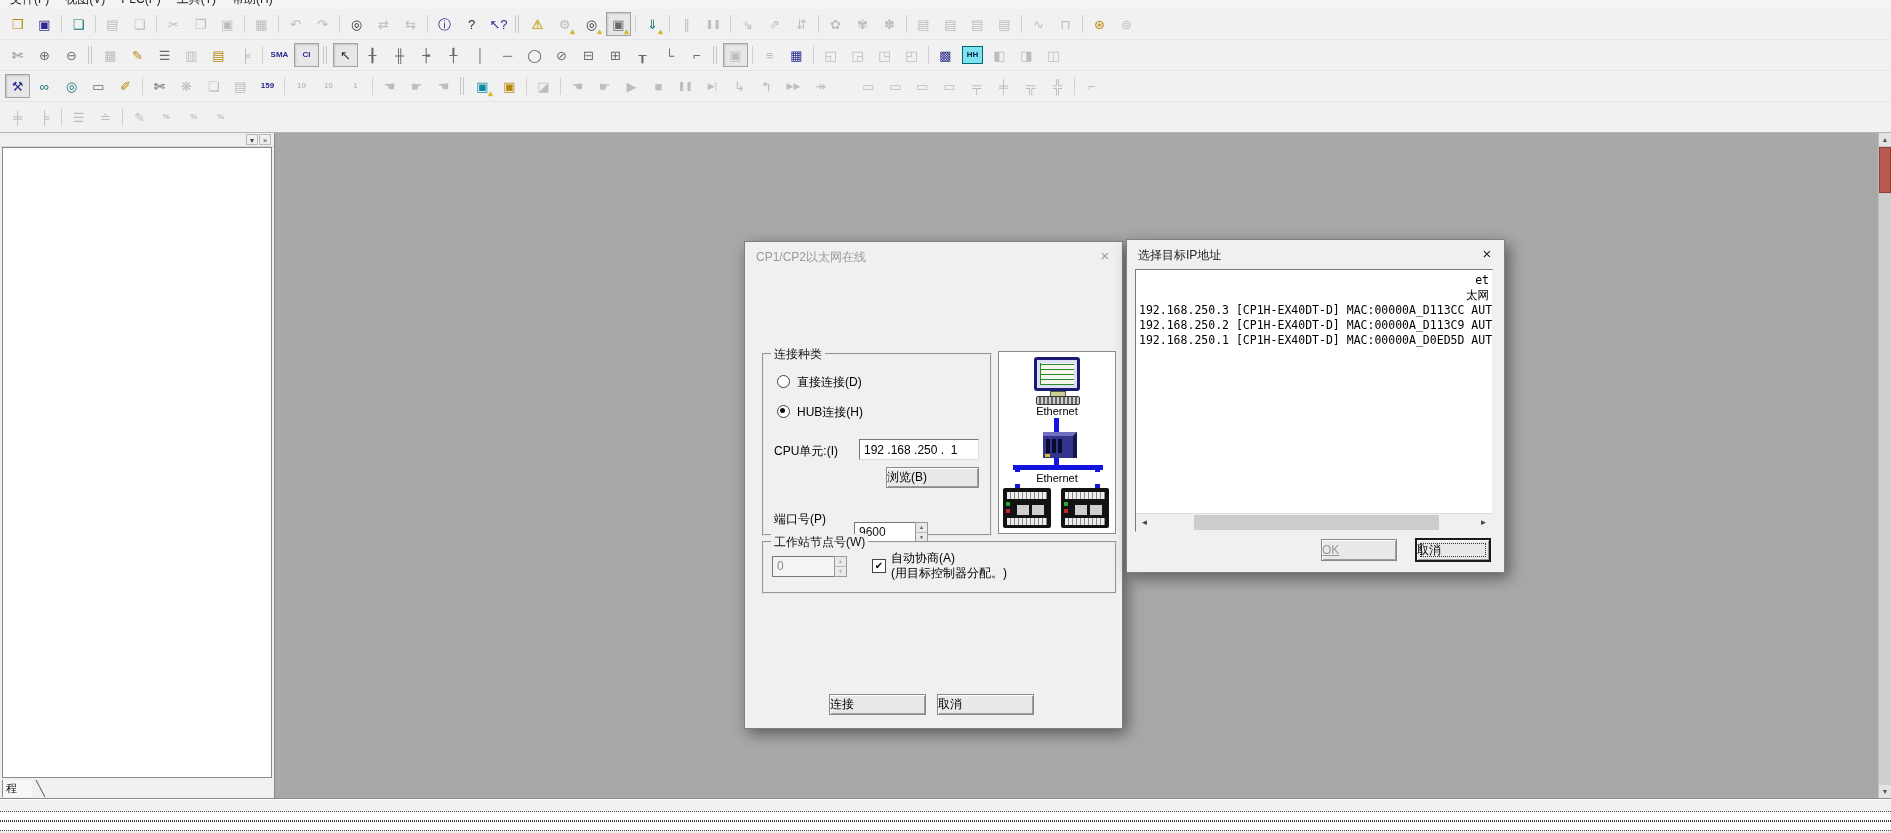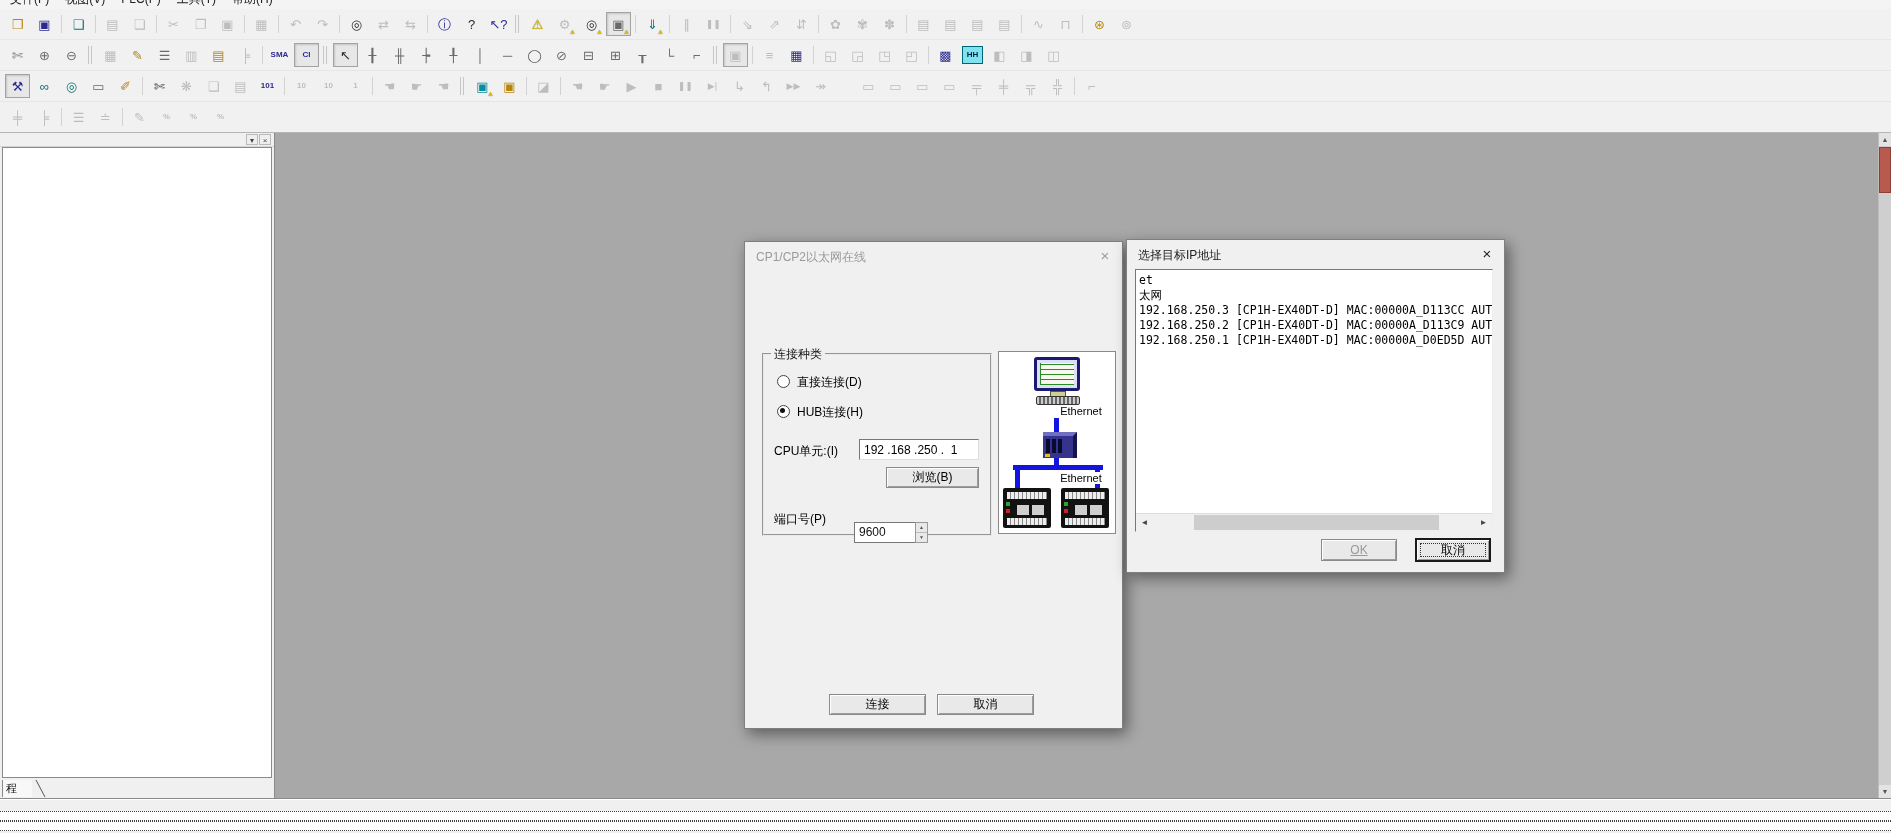--- a/index.html
+++ b/index.html
@@ -55,44 +55,44 @@
   .flbl{position:absolute;font-size:12px;color:#000;}
   .inp{position:absolute;background:#fff;border:1px solid #777;border-right-color:#ddd;border-bottom-color:#ddd;
        font-family:"Liberation Sans",sans-serif;font-size:12px;padding:2px 4px;box-sizing:border-box;color:#000;}
   .spin{position:absolute;display:flex;}
   .spin .sv{background:#fff;border:1px solid #777;border-right:none;font-size:12px;padding:2px 4px;box-sizing:border-box;height:21px;}
   .spin.dis .sv{color:#8a8a8a;background:#f4f4f4;}
   .spin .ud{width:13px;height:21px;display:flex;flex-direction:column;border:1px solid #999;box-sizing:border-box;}
   .spin .ud div{flex:1;background:#e9e9e9;font-size:5px;color:#555;text-align:center;line-height:9px;border-bottom:1px solid #bbb;}
   .spin .ud div:last-child{border-bottom:none;}
   .b3{position:absolute;background:#e9e9e9;border:1px solid #8a8a8a;box-shadow:inset 1px 1px 0 #fff,inset -1px -1px 0 #9d9d9d;
-      text-align:center;font-size:12px;color:#000;box-sizing:border-box;}
+      text-align:left;font-size:12px;color:#000;box-sizing:border-box;}
   .b3.dis{color:#9a9a9a;text-decoration:underline;}
   .b3.focus{border:1px solid #1a1a1a;box-shadow:0 0 0 1px #1a1a1a,inset 1px 1px 0 #fff,inset -1px -1px 0 #9d9d9d;}
   .b3.focus::after{content:"";position:absolute;inset:3px;border:1px dotted #333;}
   .chk{position:absolute;width:12px;height:12px;background:#fff;border:1px solid #444;font-size:10px;line-height:12px;text-align:center;color:#000;}
   .desc{position:absolute;border:2px groove #e9e9e9;padding:2px 5px;line-height:16px;color:#000;box-sizing:border-box;}
   
   .listbox{position:absolute;background:#fff;border:1px solid;border-color:#777 #eee #eee #777;overflow:hidden;}
   .lrow{white-space:pre;overflow:hidden;font-family:"DejaVu Sans Mono","Liberation Mono",monospace;
-        font-size:11.5px;line-height:15px;padding:0 3px;color:#000;}
+        font-size:11.5px;line-height:15px;padding:0 3px;color:#000;text-align:right;}
   .lrow:first-child{padding-top:3px;}
   .hscroll{position:absolute;left:0;bottom:0;width:100%;height:17px;background:#f0f0f0;border-top:1px solid #ddd;}
   .hs-arrow{position:absolute;top:0;width:17px;height:17px;color:#444;font-size:8px;text-align:center;line-height:17px;}
   .hs-thumb{position:absolute;top:1px;height:15px;background:#cdcdcd;}
   
   .pic{position:absolute;background:#fff;border:1px solid #8a8a8a;overflow:hidden;}
   .pic .abs{position:absolute;}
   .mon{left:35px;top:5px;width:46px;height:34px;border:3px solid #1a1a70;border-radius:3px;background:#dedef6;box-sizing:border-box;}
   .mon-scr{left:41px;top:11px;width:34px;height:22px;background:#f7f7ee;
            background-image:repeating-linear-gradient(0deg,#2a8a2a 0 1px,transparent 1px 5px),linear-gradient(90deg,#2a8a2a 0 1px,transparent 1px);}
   .mon-stand{left:51px;top:39px;width:14px;height:4px;background:#cfcf8f;border:1px solid #555;}
   .mon-base{left:37px;top:44px;width:42px;height:7px;border:1px solid #333;border-radius:2px;
             background:repeating-linear-gradient(90deg,#ccc 0 2px,#666 2px 4px);}
-  .eth-lbl{left:0;width:100%;text-align:center;font-size:11px;color:#000;margin-left:24px;}
+  .eth-lbl{left:0;width:100%;text-align:center;font-size:11px;color:#000;}
   .cable{background:#1414e0;}
   .hub{left:44px;top:80px;width:30px;height:22px;background:#34348c;border-top:4px solid #7070c0;border-right:4px solid #15154a;box-sizing:content-box;}
   .hub-ports{position:absolute;left:3px;top:3px;width:17px;height:14px;
              background:repeating-linear-gradient(90deg,#0a0a30 0 4px,#34348c 4px 6px);}
   .hub-tag{position:absolute;left:2px;bottom:1px;width:5px;height:3px;background:#e0c020;}
   .plc{top:136px;width:48px;height:40px;background:#121212;border-radius:2px;}
   .plc .strip{position:absolute;left:4px;width:40px;height:7px;background:repeating-linear-gradient(90deg,#eee 0 3px,#888 3px 4px);}
   .plc .blk{position:absolute;width:12px;height:10px;background:#cfcfcf;top:17px;}
   .plc .led-g{position:absolute;left:3px;top:14px;width:4px;height:4px;background:#2fa32f;}
   .plc .led-r{position:absolute;left:3px;top:21px;width:4px;height:4px;background:#c22;}
@@ -230,21 +230,21 @@
     <div class="tbtn p c-navy">⚒</div>
         <div class="tbtn c-teal">∞</div>
         <div class="tbtn c-teal">◎</div>
         <div class="tbtn">▭</div>
         <div class="tbtn c-gold">✐</div>
         <div class="sep"></div>
         <div class="tbtn c-k">✄</div>
         <div class="tbtn d">❋</div>
         <div class="tbtn d">❏</div>
         <div class="tbtn d">▤</div>
-        <div class="tbtn txt c-navy">101</div>
+        <div class="tbtn txt c-navy">159</div>
         <div class="sep"></div>
         <div class="tbtn d txt">10</div>
         <div class="tbtn d txt">10</div>
         <div class="tbtn d txt">1</div>
         <div class="sep"></div>
         <div class="tbtn d">☚</div>
         <div class="tbtn d">☛</div>
         <div class="tbtn d">☚</div>
         <div class="grip"></div>
         <div class="tbtn" style="color: rgb(10, 140, 160);">▣<span class="wv">▲</span></div>
@@ -343,20 +343,33 @@
         <div class="abs plc" style="left:62px">
           <div class="strip" style="top:4px"></div>
             <div class="blk" style="left:14px"></div>
             <div class="blk" style="left:29px"></div>
           <div class="led-g"></div>
             <div class="led-r"></div>
             <div class="strip" style="top:30px"></div>
         </div>
       </div>
 
+      <div class="grp" style="left:17px;top:299px;width:351px;height:49px">
+        <span class="leg">工作站节点号(W)</span>
+        <div class="spin dis" style="left:8px;top:13px">
+          <div class="sv" style="width:62px">0</div>
+          <div class="ud">
+              <div style="color:#aaa">▲</div>
+              <div style="color:#aaa">▼</div>
+            </div>
+        </div>
+        <span class="chk" style="left:108px;top:16px">✔</span>
+        <span class="flbl" style="left:127px;top:8px;white-space:pre-line;line-height:15px">自动协商(A)
+(用目标控制器分配。)</span>
+      </div>
 
 
       <div class="b3" style="left:84px;top:452px;width:97px;height:21px;line-height:19px">连接</div>
       <div class="b3" style="left:192px;top:452px;width:97px;height:21px;line-height:19px">取消</div>
     </div>
 
     <div class="dlg d2" style="left:1126px;top:106px;width:377px;height:332px">
       <div class="ttl">
         <span class="ttxt">选择目标IP地址</span>
         <span class="close">×</span>

